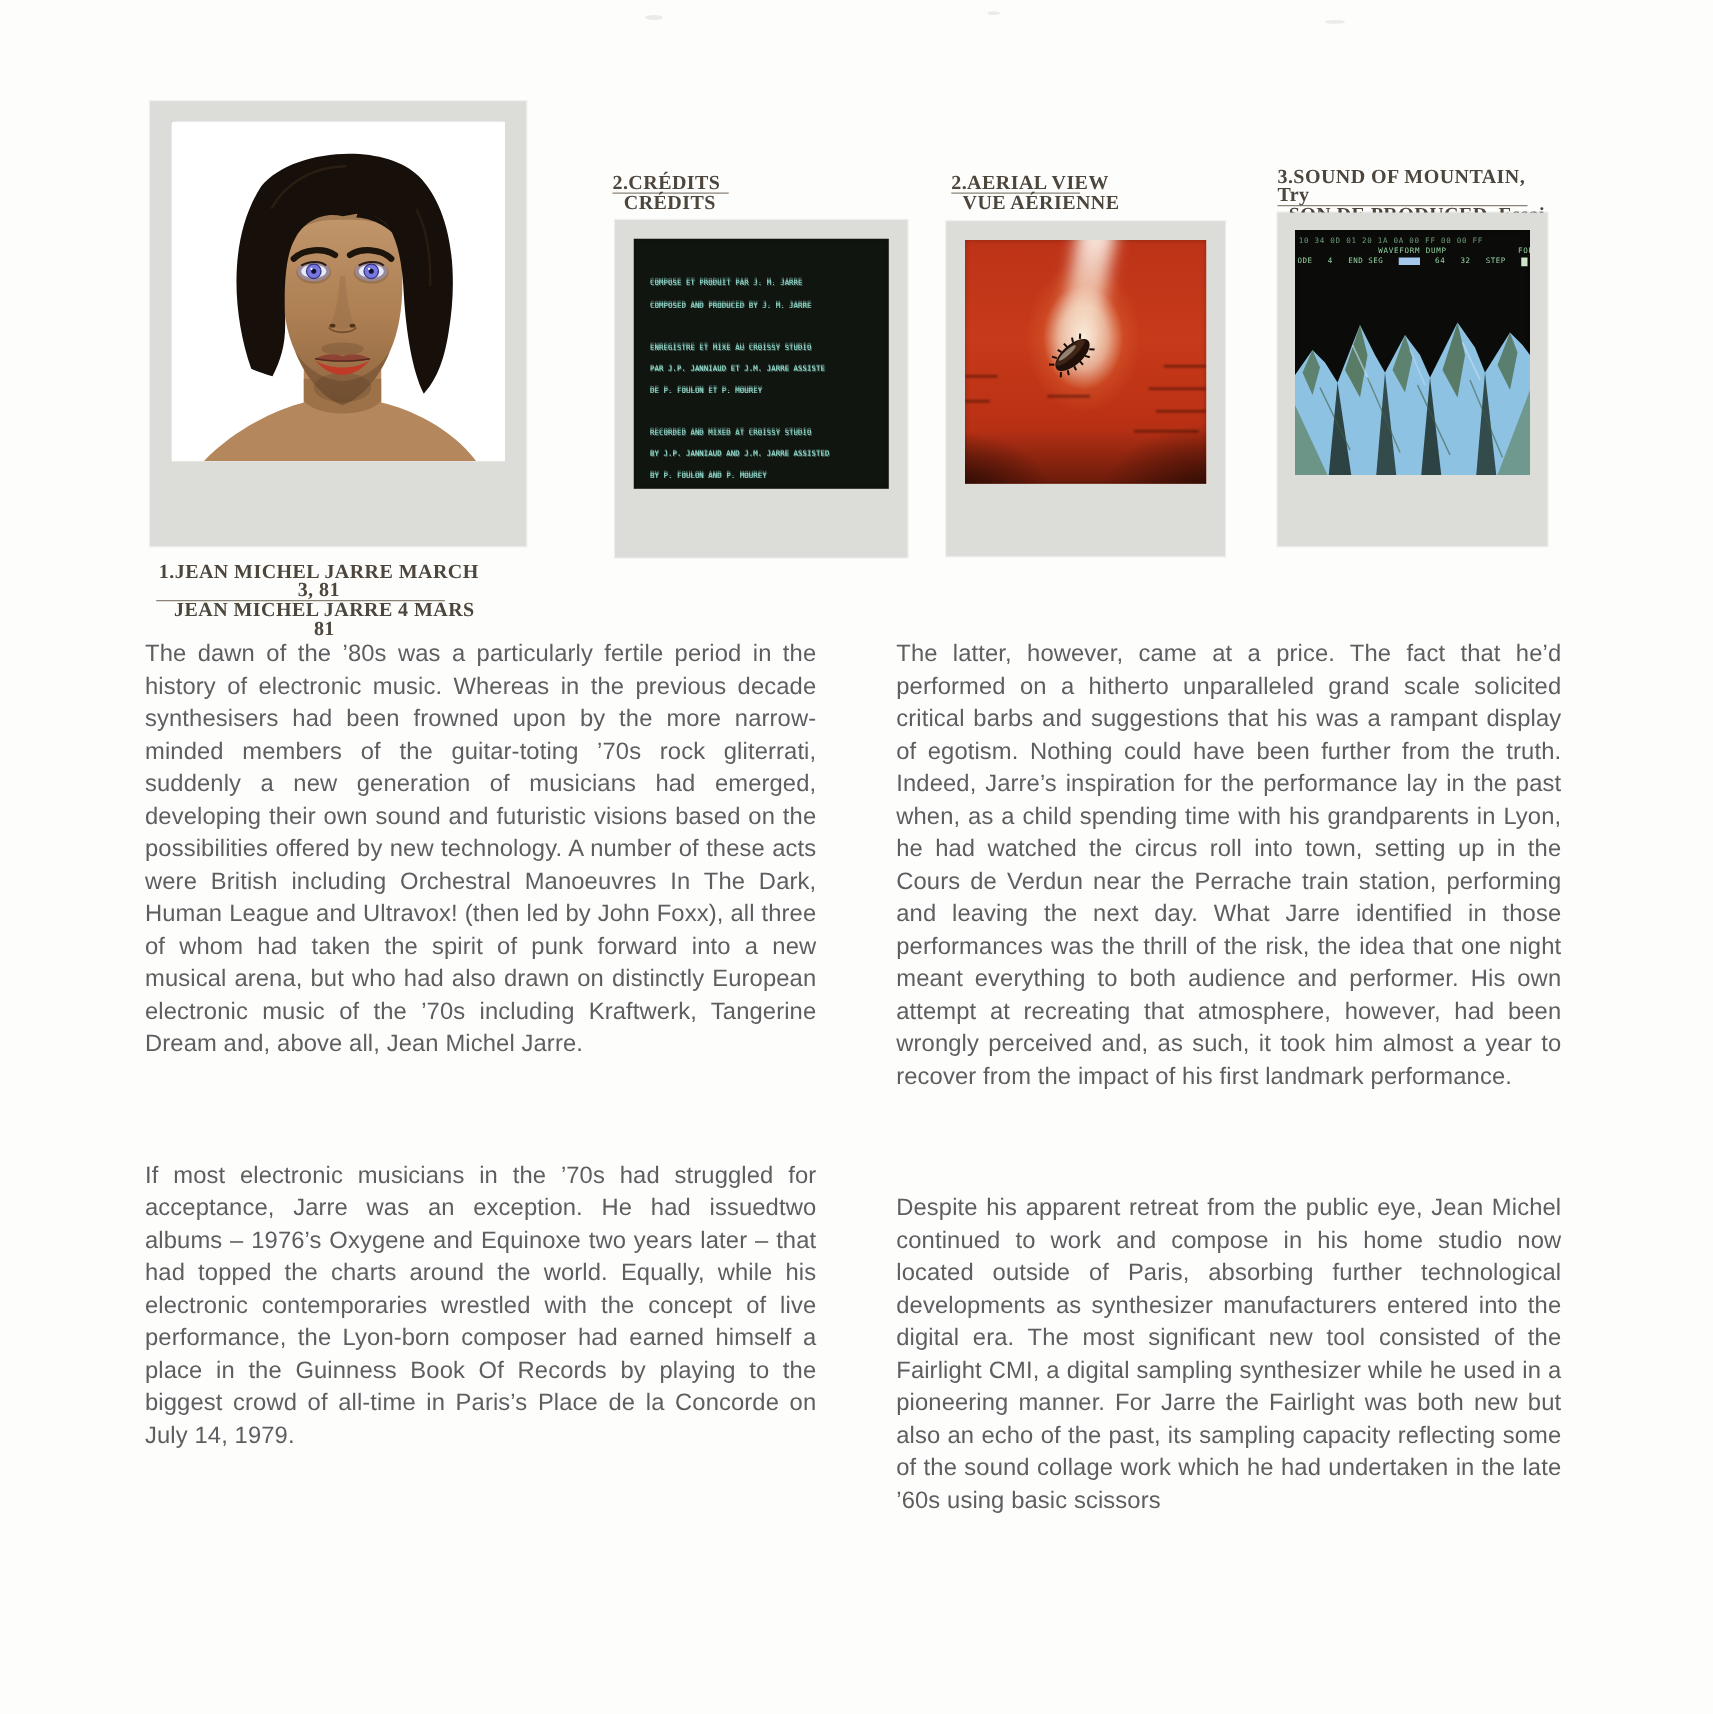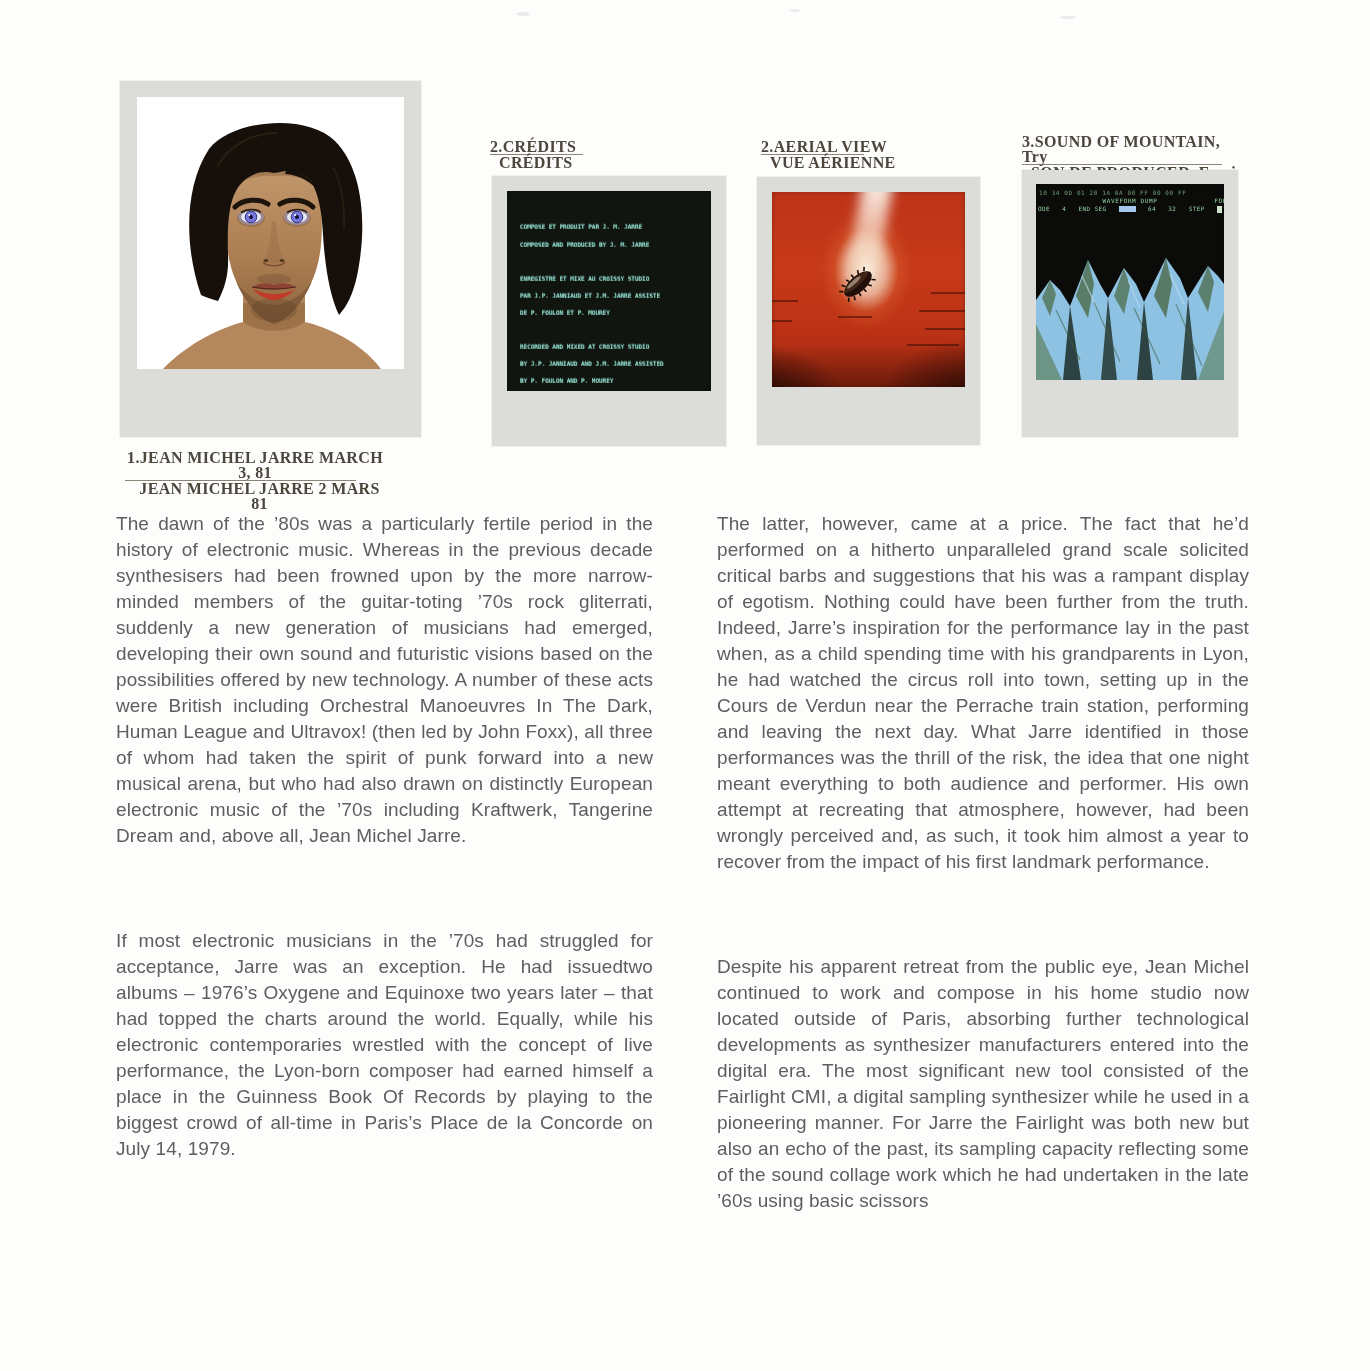--- a/index.html
+++ b/index.html
@@ -121,21 +121,21 @@
       <path d="M115,190 C124,185 132,186 137,188 C142,186 150,185 159,190 C150,193 124,193 115,190 Z" fill="#8e4434"></path>
       <path d="M115,191 C126,199 148,199 159,191 C152,200 142,203 137,203 C132,203 122,200 115,191 Z" fill="#c13a28"></path>
       <path d="M115,190 C128,192.5 146,192.5 159,190" stroke="#54281c" stroke-width="1.2" fill="none"></path>
     </svg>
   </div>
 </div>
 
 <div class="caption" style="left:125px;top:450px;width:260px;text-align:center;">
   <div class="cap1">1.JEAN MICHEL JARRE MARCH 3, 81</div>
   <div class="rule" style="width:231px;"></div>
-  <div class="cap2">JEAN MICHEL JARRE 2 MARS 81</div>
+  <div class="cap2">JEAN MICHEL JARRE 4 MARS 81</div>
 </div>
 
 <div class="caption" style="left:490px;top:139px;width:160px;">
   <div class="cap1">2.CRÉDITS</div>
   <div class="rule" style="width:93px;"></div>
   <div class="cap2">CRÉDITS</div>
 </div>
 
 <div class="polaroid" style="left:492px;top:176px;width:234px;height:270px;">
   <div class="photo credits-photo" style="left:15px;top:15px;width:204px;height:200px;">

